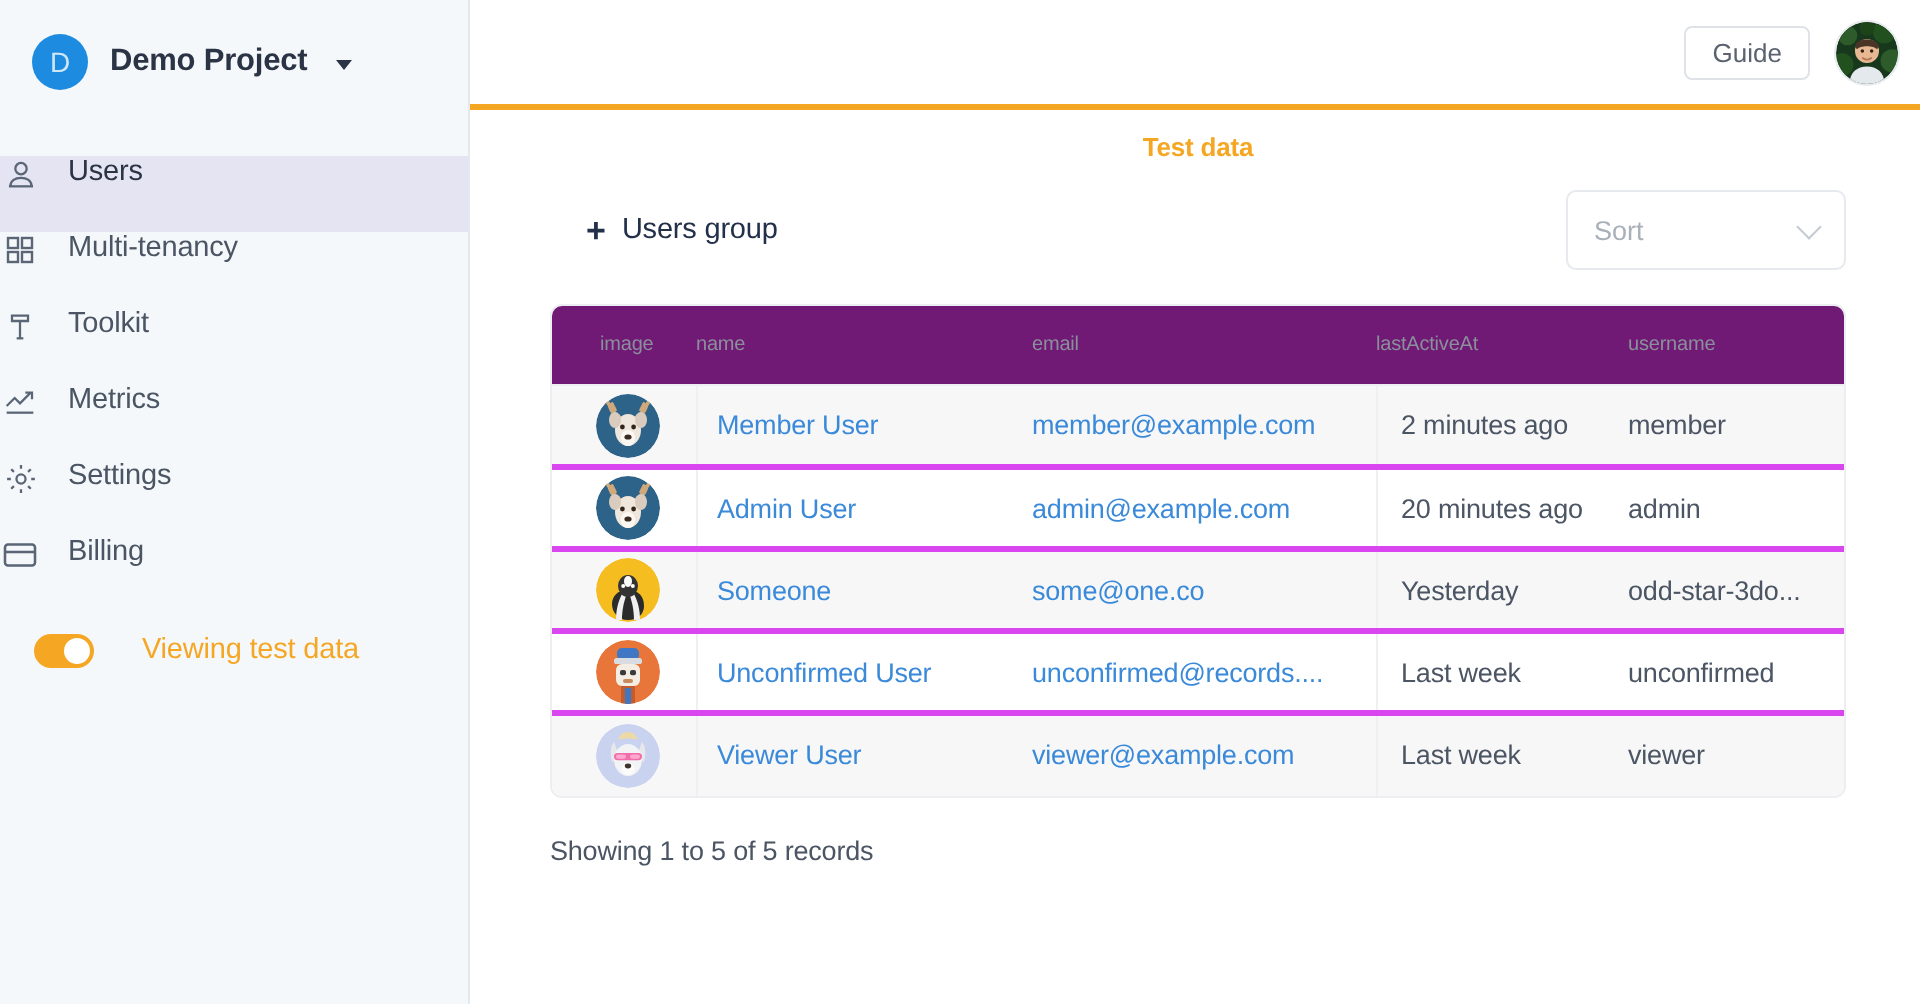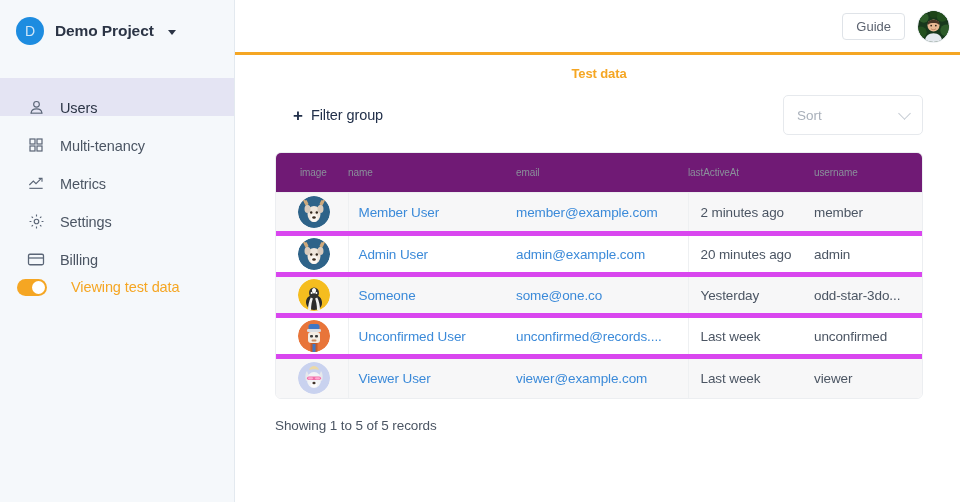--- a/index.html
+++ b/index.html
@@ -40,23 +40,23 @@
   .caret-down {
     width: 0; height: 0;
     border-left: 4.5px solid transparent;
     border-right: 4.5px solid transparent;
     border-top: 5.5px solid #2b3445;
     margin-left: 3px; margin-top: 3px;
   }
 
   .nav { margin-top: 16px; }
   .nav-item {
-    display: flex; align-items: flex-end;
+    display: flex; align-items: flex-start;
     height: 38px;
-    padding-left: 27px;
+    padding-left: 1px;
     gap: 15px;
     cursor: pointer;
     color: #5a6576;
   }
   .nav-item.active { background: #e4e4f3; }
   .nav-item.active .nav-label { color: #2b3445; }
   .nav-label {
     font-size: 14.5px; color: #4b5563; letter-spacing: -0.1px;
   }
   .nav-icon {
@@ -178,21 +178,21 @@
   th.col-name  { width: 168px; }
   th.col-email { width: 172px; }
   th.col-last  { width: 126px; }
   th.col-user  { width: 108px; }
 
   tbody tr { height: 41px; }
   tbody tr.odd  { background: #f7f7f8; }
   tbody tr.even { background: #ffffff; }
   tbody td {
     font-size: 13.5px; color: #4b5563;
-    border-bottom: 5px solid #d946ef;
+    border-bottom: 3px solid #d946ef;
     white-space: nowrap; overflow: hidden; text-overflow: ellipsis;
     letter-spacing: -0.1px;
   }
   tbody tr:last-child td { border-bottom: none; }
   td.cell-image {
     padding-left: 22px;
     border-right: 1px solid #eef0f2;
   }
   td.cell-name { padding-left: 10px; }
   td.cell-email, td.cell-last, td.cell-user { padding-right: 8px; }
@@ -242,20 +242,30 @@
           <svg width="16" height="16" viewBox="0 0 24 24" fill="none" stroke="#5a6576" stroke-width="1.8">
             <rect x="3" y="3" width="7.5" height="7.5"></rect>
               <rect x="13.5" y="3" width="7.5" height="7.5"></rect>
             <rect x="3" y="13.5" width="7.5" height="7.5"></rect>
               <rect x="13.5" y="13.5" width="7.5" height="7.5"></rect>
           </svg>
         </span>
         <span class="nav-label">Multi-tenancy</span>
       </div>
 
+      <div class="nav-item">
+        <span class="nav-icon">
+          <svg width="16" height="17" viewBox="0 0 24 24" fill="none" stroke="#5a6576" stroke-width="1.7">
+            <path d="M6 3.5h12v4H6z"></path>
+              <path d="M12 7.5v13"></path>
+              <path d="M9.5 20.5h5"></path>
+          </svg>
+        </span>
+        <span class="nav-label">Toolkit</span>
+      </div>
 
       <div class="nav-item">
         <span class="nav-icon">
           <svg width="18" height="16" viewBox="0 0 24 24" fill="none" stroke="#5a6576" stroke-width="1.7">
             <path d="M2 15l6-6 4 4 8-8"></path>
               <path d="M16 5h5v5"></path>
               <path d="M2 20h20"></path>
           </svg>
         </span>
         <span class="nav-label">Metrics</span>
@@ -319,21 +329,21 @@
           </g>
         </svg>
       </span>
     </header>
 
     <div class="test-banner">Test data</div>
 
     <div class="toolbar">
       <div class="filter-group">
         <span class="plus-icon">+</span>
-        <span class="filter-label">Filter group</span>
+        <span class="filter-label">Users group</span>
       </div>
       <div class="sort-select">
         <span class="sort-placeholder">Sort</span>
         <span class="chevron"></span>
       </div>
     </div>
 
     <div class="table-wrap">
       <table>
         <thead>

